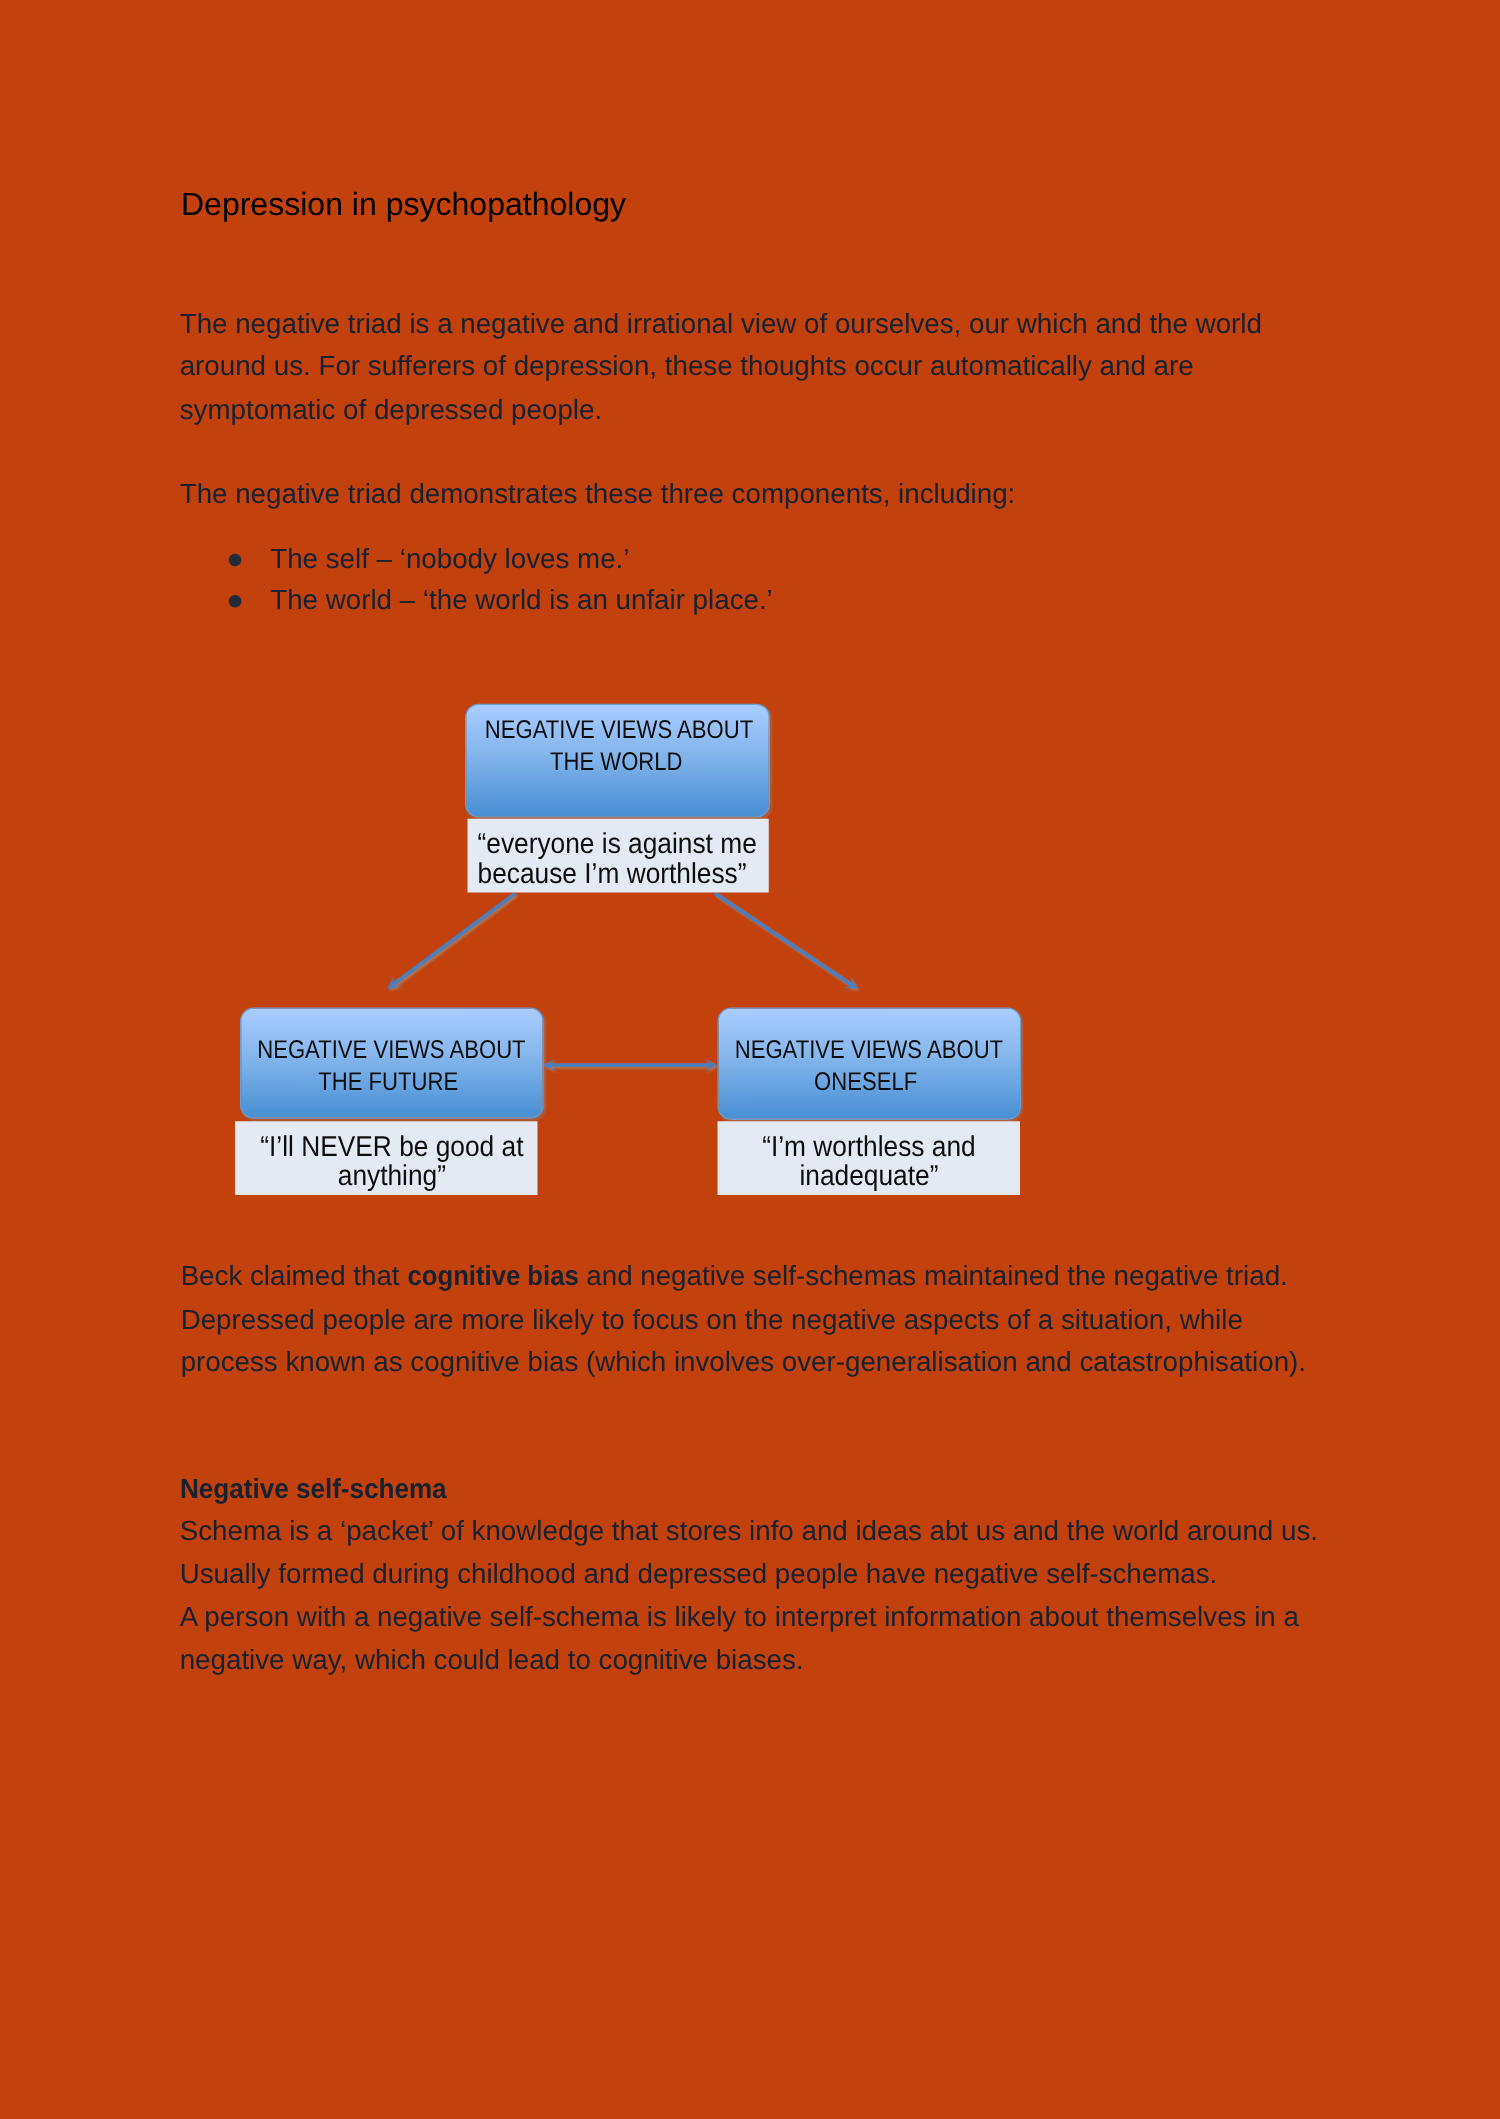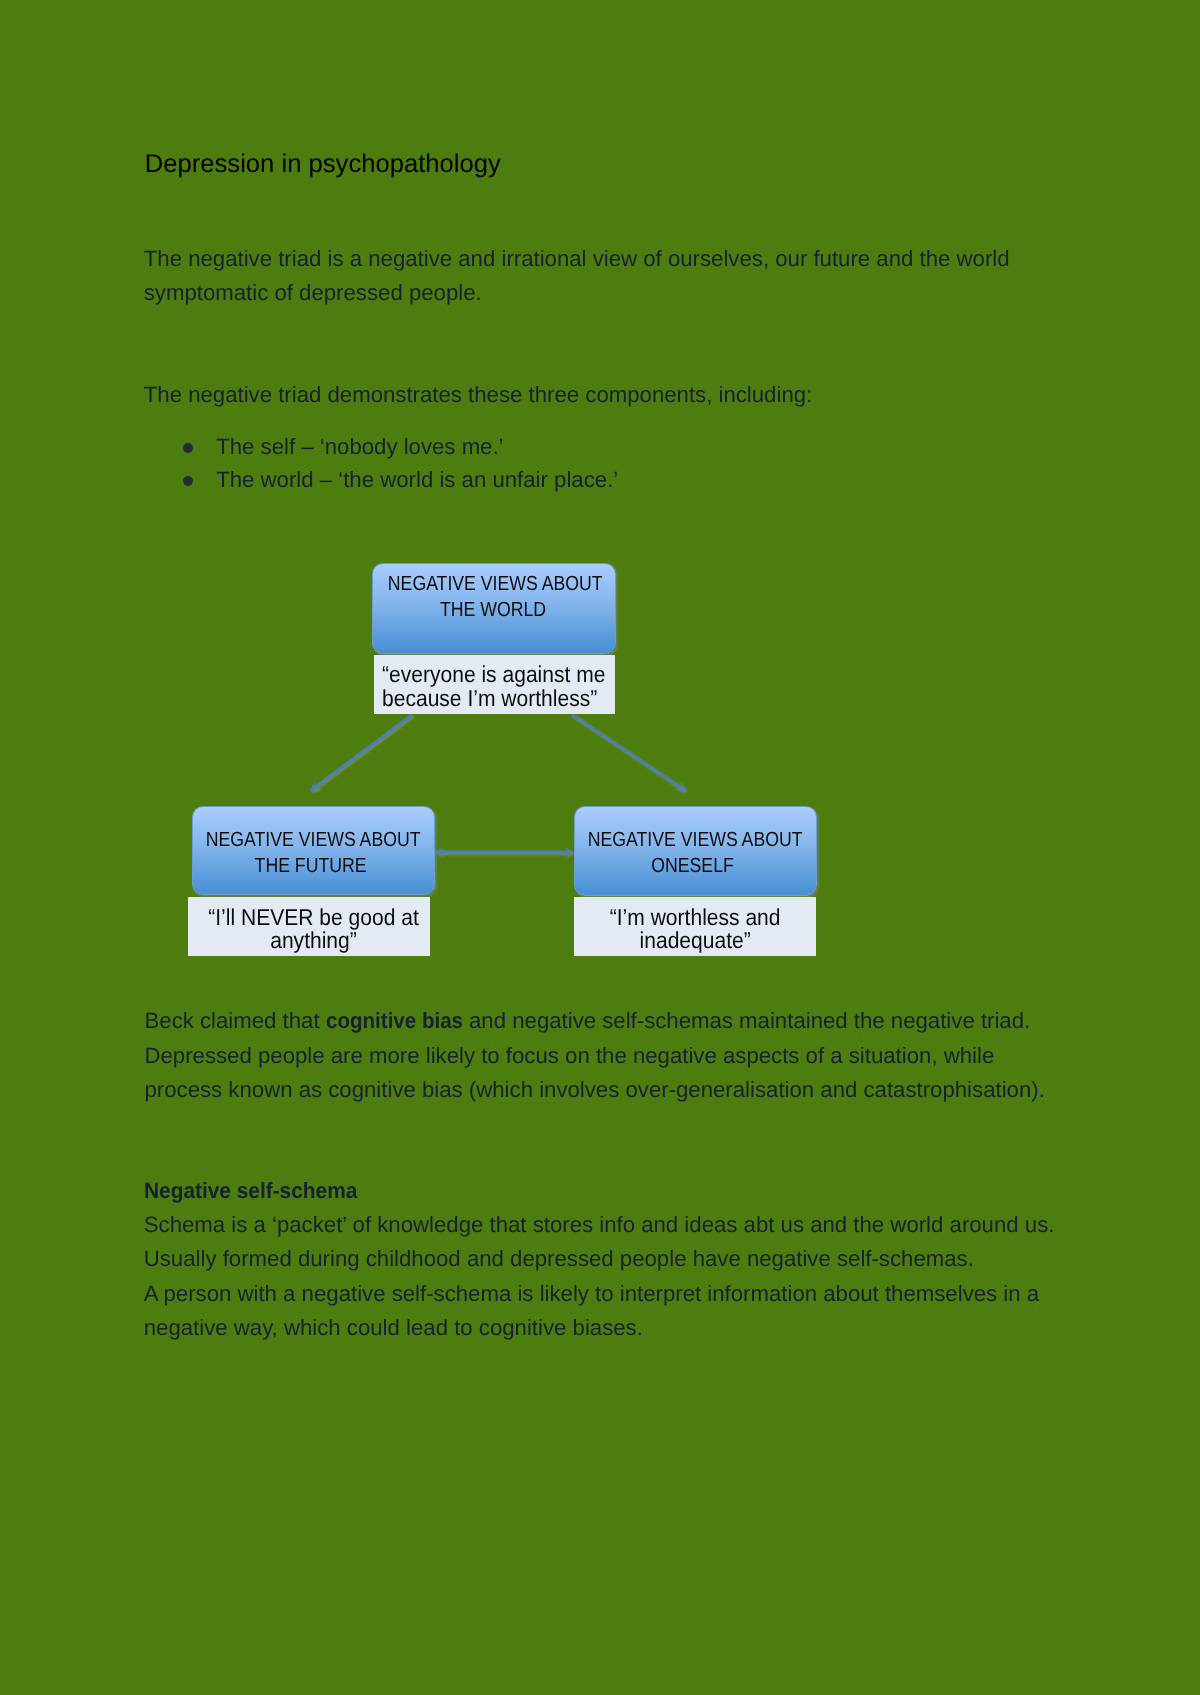--- a/index.html
+++ b/index.html
@@ -1,19 +1,19 @@
 <!DOCTYPE html>
 <html><head>
 <meta charset="utf-8">
 <title>Depression in psychopathology</title>
 <style>
   html,body{margin:0;padding:0;background:#ffffff;}
   body{width:1200px;height:1695px;font-family:"Liberation Sans",sans-serif;
        -webkit-font-smoothing:antialiased;text-rendering:geometricPrecision;}
-  .page{position:relative;width:1200px;height:1695px;overflow:hidden;background:#4d7c0f;}
+  .page{position:relative;width:1200px;height:1695px;overflow:hidden;background:#c2410c;}
 
   .doc-text{position:absolute;color:#172130;font-size:22.2px;line-height:34.5px;
             white-space:nowrap;}
   .doc-text > div{height:34.5px;}
 
   #doc-title{left:144.75px;top:145.6px;color:#000000;font-size:25.63px;line-height:36px;}
   #para-intro{left:143.75px;top:241.7px;}
   #para-leadin{left:143.75px;top:377.7px;}
 
   #bullet-list{position:absolute;left:216.2px;top:429.7px;margin:0;padding:0;list-style:none;
@@ -68,21 +68,22 @@
   #quote-oneself-text{left:573.5px;top:905.5px;width:242.3px;}
 </style>
 </head>
 <body>
 
 <div class="page">
 
   <div class="doc-text" id="doc-title">Depression in psychopathology</div>
 
   <div class="doc-text" id="para-intro">
-    <div>The negative triad is a negative and irrational view of ourselves, our future and the world</div>
+    <div>The negative triad is a negative and irrational view of ourselves, our which and the world</div>
+    <div>around us. For sufferers of depression, these thoughts occur automatically and are</div>
     <div>symptomatic of depressed people.</div>
   </div>
 
   <div class="doc-text" id="para-leadin">
     <div>The negative triad demonstrates these three components, including:</div>
   </div>
 
   <ul id="bullet-list">
     <li>
       <span class="bullet-dot">●</span>

